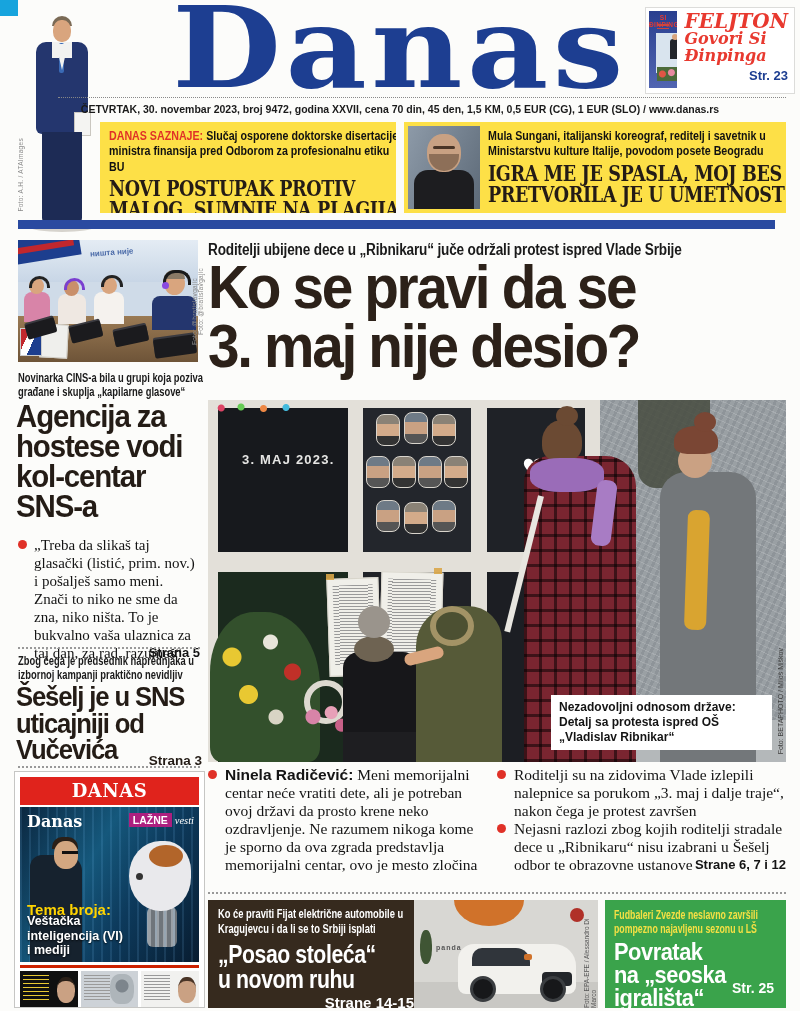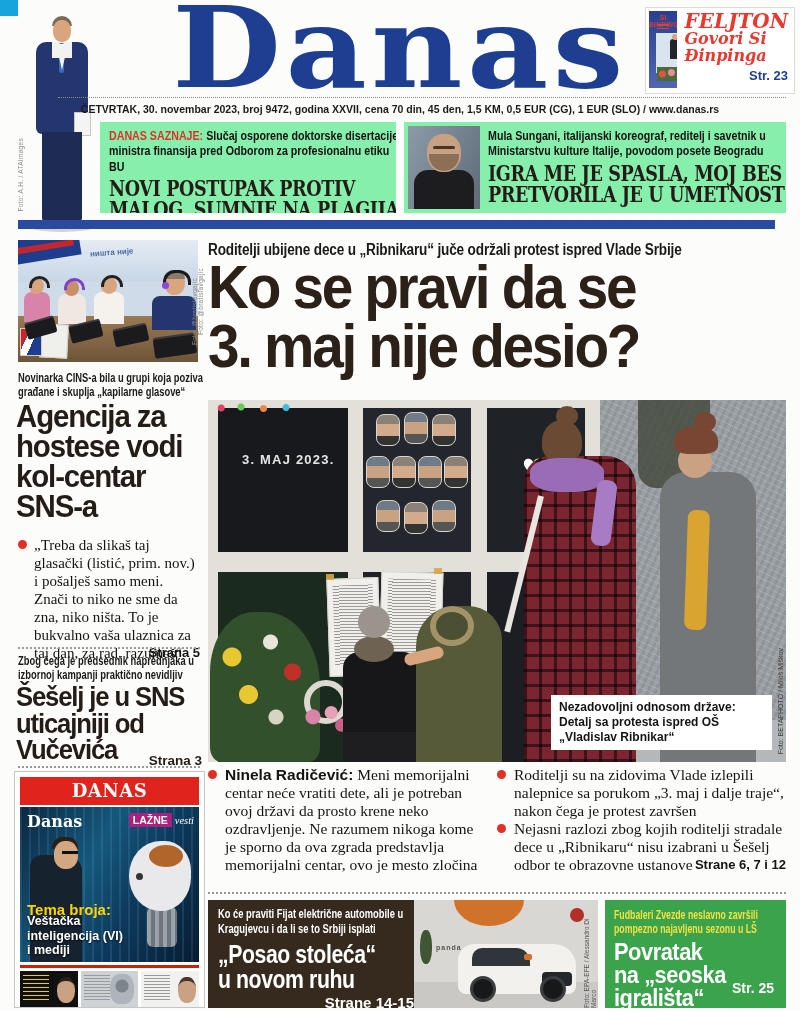--- a/index.html
+++ b/index.html
@@ -48,21 +48,21 @@
       background:radial-gradient(circle at 15% 50%,#e05545 3px,transparent 4px),
                  radial-gradient(circle at 40% 40%,#e88aa0 3px,transparent 4px),
                  radial-gradient(circle at 65% 55%,#d43a36 3px,transparent 4px),
                  radial-gradient(circle at 88% 45%,#e8a04e 3px,transparent 4px),#4c6b3a;}
   .fj-right{flex:1;padding:3px 6px 0 4px;}
   .fj-label{font-family:"DejaVu Serif",serif;font-style:italic;font-weight:bold;color:#e8392f;font-size:20px;line-height:1;}
   .fj-line{font-family:"DejaVu Serif",serif;font-style:italic;font-weight:bold;color:#e8392f;font-size:16px;line-height:1.05;}
   .fj-page{color:#1d3e91;font-weight:bold;font-size:13px;text-align:right;margin-top:3px;}
 
   
-  .teaser{background:#86efac;overflow:hidden;}
+  .teaser{background:#fde047;overflow:hidden;}
   .teaser-left{left:100px;top:122px;width:296px;height:91px;padding:6px 9px;box-sizing:border-box;}
   .teaser-right{left:404px;top:122px;width:382px;height:91px;display:flex;box-sizing:border-box;padding:4px;}
   .tz-tag{color:#e03127;font-weight:bold;font-size:13px;}
   .tz-kick{font-weight:bold;font-size:13px;line-height:1.18;color:#111;}
   .tz-head{font-family:"DejaVu Serif",serif;font-weight:bold;font-size:22px;line-height:.97;
            color:#241c16;letter-spacing:-.5px;margin-top:4px;}
   .tz-page{font-style:italic;font-weight:bold;font-size:10.5px;text-align:right;color:#111;}
   .mula{position:relative;width:72px;height:83px;background:linear-gradient(115deg,#8d9aa8,#5d6a78);flex:none;overflow:hidden;}
   .mu-head{position:absolute;left:19px;top:8px;width:34px;height:38px;background:#c8a183;border-radius:46%;}
   .mu-beard{position:absolute;left:21px;top:28px;width:30px;height:17px;background:#7a5f49;border-radius:0 0 16px 16px;opacity:.75;}

